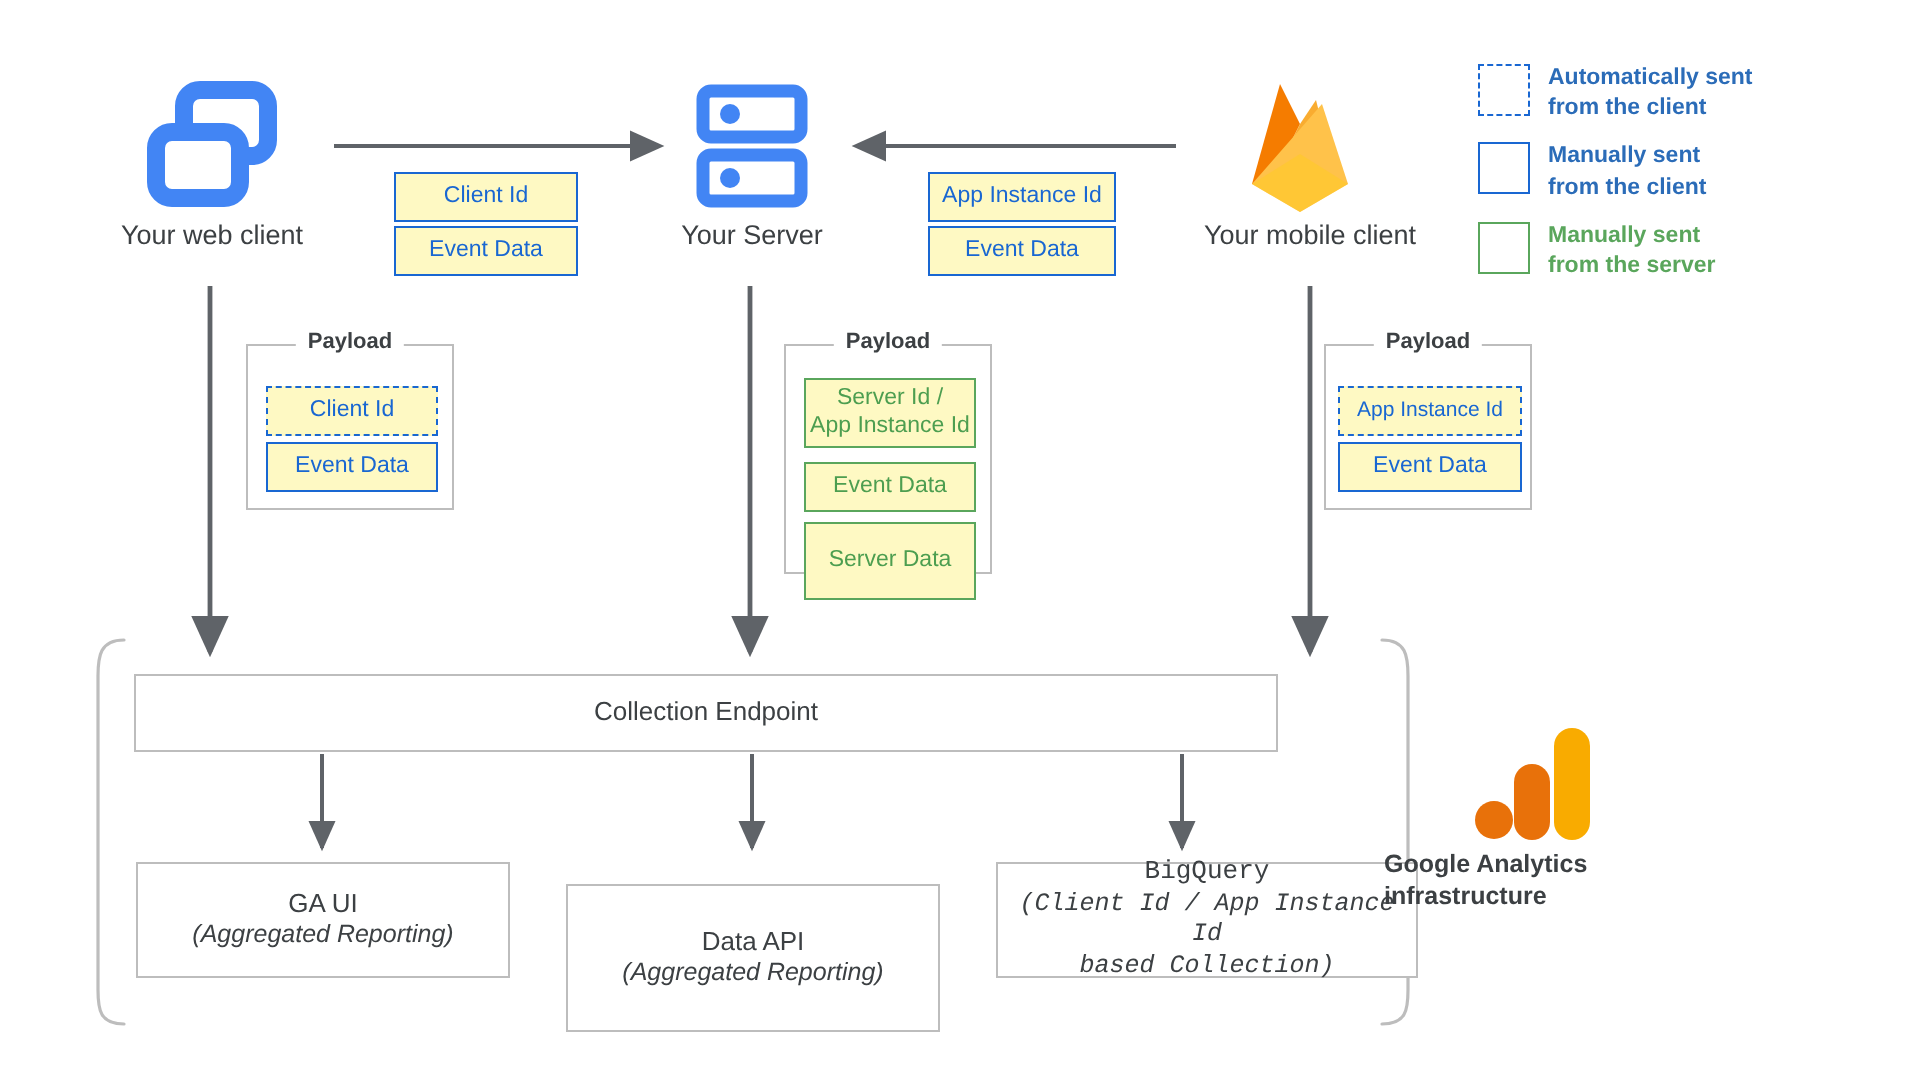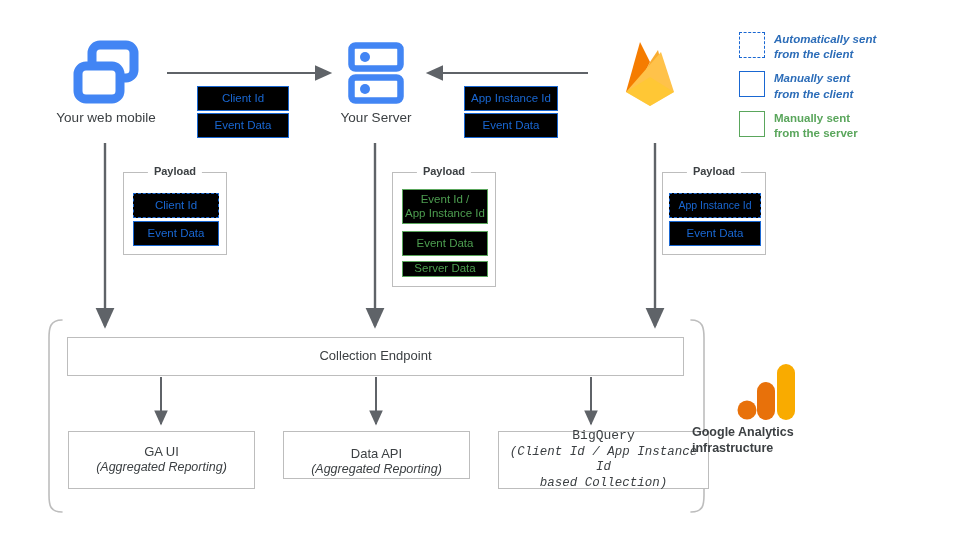--- a/index.html
+++ b/index.html
@@ -10,21 +10,21 @@
   }
   #stage{position:relative;width:960px;height:540px;}
   .abs{position:absolute;}
 
   
   .tagbox{
     box-sizing:border-box;
     display:flex;align-items:center;justify-content:center;
     text-align:center;line-height:1.15;
     font-size:11.5px;
-    background:#000000;
+    background:#fef9c3;
   }
   .tag-blue{border:1.6px solid #1967d2;color:#1967d2;}
   .tag-blue-dash{border:1.6px dashed #1967d2;color:#1967d2;}
   .tag-green{border:1.6px solid #5aa65c;color:#4d9e50;}
 
   
   .payload{
     box-sizing:border-box;
     border:1px solid #bdbdbd;
     background:#ffffff;
@@ -50,21 +50,21 @@
 
   
   .legend-row{display:flex;align-items:flex-start;}
   .legend-swatch{
     box-sizing:border-box;width:26px;height:26px;flex:0 0 26px;margin-right:9px;background:#fff;
   }
   .sw-blue-dash{border:1.6px dashed #1967d2;}
   .sw-blue{border:1.6px solid #1967d2;}
   .sw-green{border:1.6px solid #5aa65c;}
   .legend-text{font-size:11.5px;line-height:1.32;font-weight:bold;}
-  .t-blue{color:#2b6cb8;font-style:italic;}
+  .t-blue{color:#2b6cb8;}
   .t-green{color:#5aa65c;}
 
   .ga-caption{
     font-size:12.5px;font-weight:bold;color:#3c4043;text-align:left;line-height:1.3;
   }
   svg{display:block;overflow:visible;}
 </style>
 </head>
 <body>
 
@@ -97,61 +97,62 @@
     <path d="M62,320 C50,320 49,328 49,338 L49,495 C49,505 50,512 62,512" fill="none" stroke="#bdbdbd" stroke-width="1.6" stroke-linecap="round"></path>
     <path d="M691,320 C703,320 704,328 704,338 L704,495 C704,505 703,512 691,512" fill="none" stroke="#bdbdbd" stroke-width="1.6" stroke-linecap="round"></path>
   </svg>
 
   <div class="abs" style="left:72px;top:38px;">
     <svg width="68" height="68" viewBox="0 0 68 68">
       <rect x="20" y="7" width="42" height="33" rx="8" ry="8" fill="none" stroke="#4285f4" stroke-width="9"></rect>
       <rect x="6" y="28" width="42" height="33" rx="8" ry="8" fill="#ffffff" stroke="#4285f4" stroke-width="9"></rect>
     </svg>
   </div>
-  <div class="abs node-label" style="left:25px;top:110px;width:162px;">Your web mobile</div>
+  <div class="abs node-label" style="left:25px;top:110px;width:162px;">Your web client</div>
 
   <div class="abs" style="left:348px;top:42px;">
     <svg width="56" height="62" viewBox="0 0 56 62">
       <rect x="3.5" y="3.5" width="49" height="23" rx="4" ry="4" fill="none" stroke="#4285f4" stroke-width="6.5"></rect>
       <circle cx="17" cy="15" r="5" fill="#4285f4"></circle>
       <rect x="3.5" y="35.5" width="49" height="23" rx="4" ry="4" fill="none" stroke="#4285f4" stroke-width="6.5"></rect>
       <circle cx="17" cy="47" r="5" fill="#4285f4"></circle>
     </svg>
   </div>
   <div class="abs node-label" style="left:295px;top:110px;width:162px;">Your Server</div>
 
   <div class="abs" style="left:614px;top:36px;">
     <svg width="72" height="74" viewBox="0 0 72 74">
       <path d="M12,56 L26,6 L36,26 L21,56 Z" fill="#f57c00"></path>
       <path d="M21,56 L36,26 L44,14 L48,30 Z" fill="#f9a825" opacity="0.95"></path>
       <path d="M12,56 L47,16 L60,56 L36,70 Z" fill="#ffc24a"></path>
       <path d="M12,56 L36,70 L60,56 L36,41 Z" fill="#ffca28" opacity="0.6"></path>
     </svg>
   </div>
+  <div class="abs node-label" style="left:565px;top:110px;width:180px;">Your mobile client</div>
 
   <div class="abs tagbox tag-blue" style="left:197px;top:86px;width:92px;height:25px;">Client Id</div>
   <div class="abs tagbox tag-blue" style="left:197px;top:113px;width:92px;height:25px;">Event Data</div>
 
   <div class="abs tagbox tag-blue" style="left:464px;top:86px;width:94px;height:25px;">App Instance Id</div>
   <div class="abs tagbox tag-blue" style="left:464px;top:113px;width:94px;height:25px;">Event Data</div>
 
   <div class="abs payload" style="left:123px;top:172px;width:104px;height:83px;">
     <span class="payload-legend">Payload</span>
     <div class="tagbox tag-blue-dash" style="position:absolute;left:9px;top:20px;width:86px;height:25px;">Client Id</div>
     <div class="tagbox tag-blue" style="position:absolute;left:9px;top:48px;width:86px;height:25px;">Event Data</div>
   </div>
 
   <div class="abs payload" style="left:392px;top:172px;width:104px;height:115px;">
     <span class="payload-legend">Payload</span>
     <div class="tagbox tag-green" style="position:absolute;left:9px;top:16px;width:86px;height:35px;flex-direction:column;">
-      <span>Event Id /</span>
+      <span>Server Id /</span>
       <span>App Instance Id</span>
     </div>
     <div class="tagbox tag-green" style="position:absolute;left:9px;top:58px;width:86px;height:25px;">Event Data</div>
-    <div class="tagbox tag-green" style="position:absolute;left:9px;top:88px;width:86px;height:16px;">Server Data</div>
+    <div class="tagbox tag-green" style="position:absolute;left:9px;top:88px;width:86px;height:39px;">Server Data</div>
   </div>
 
   <div class="abs payload" style="left:662px;top:172px;width:104px;height:83px;">
     <span class="payload-legend">Payload</span>
     <div class="tagbox tag-blue-dash" style="position:absolute;left:6px;top:20px;width:92px;height:25px;font-size:10.5px;">App Instance Id</div>
     <div class="tagbox tag-blue" style="position:absolute;left:6px;top:48px;width:92px;height:25px;">Event Data</div>
   </div>
 
   <div class="abs" style="left:739px;top:32px;width:215px;">
     <div class="legend-row" style="margin-bottom:9px;">
@@ -170,30 +171,30 @@
     </div>
     <div class="legend-row">
       <span class="legend-swatch sw-green"></span>
       <span class="legend-text t-green">
         <span>Manually sent</span><br>
         <span>from the server</span>
       </span>
     </div>
   </div>
 
-  <div class="abs greybox" style="left:67px;top:337px;width:617px;height:39px;">
+  <div class="abs greybox" style="left:67px;top:337px;width:572px;height:39px;">
     <span>Collection Endpoint</span>
   </div>
 
   <div class="abs greybox" style="left:68px;top:431px;width:187px;height:58px;">
     <span>GA UI</span>
     <span class="sub">(Aggregated Reporting)</span>
   </div>
 
-  <div class="abs greybox" style="left:283px;top:431px;width:187px;height:48px;justify-content:flex-end;">
+  <div class="abs greybox" style="left:283px;top:442px;width:187px;height:74px;">
     <span>Data API</span>
     <span class="sub">(Aggregated Reporting)</span>
   </div>
 
   <div class="abs greybox" style="left:498px;top:431px;width:211px;height:58px;font-family:Liberation Mono, monospace;">
     <span>BigQuery</span>
     <span class="sub">(Client Id / App Instance Id</span>
     <span class="sub">based Collection)</span>
   </div>
 

